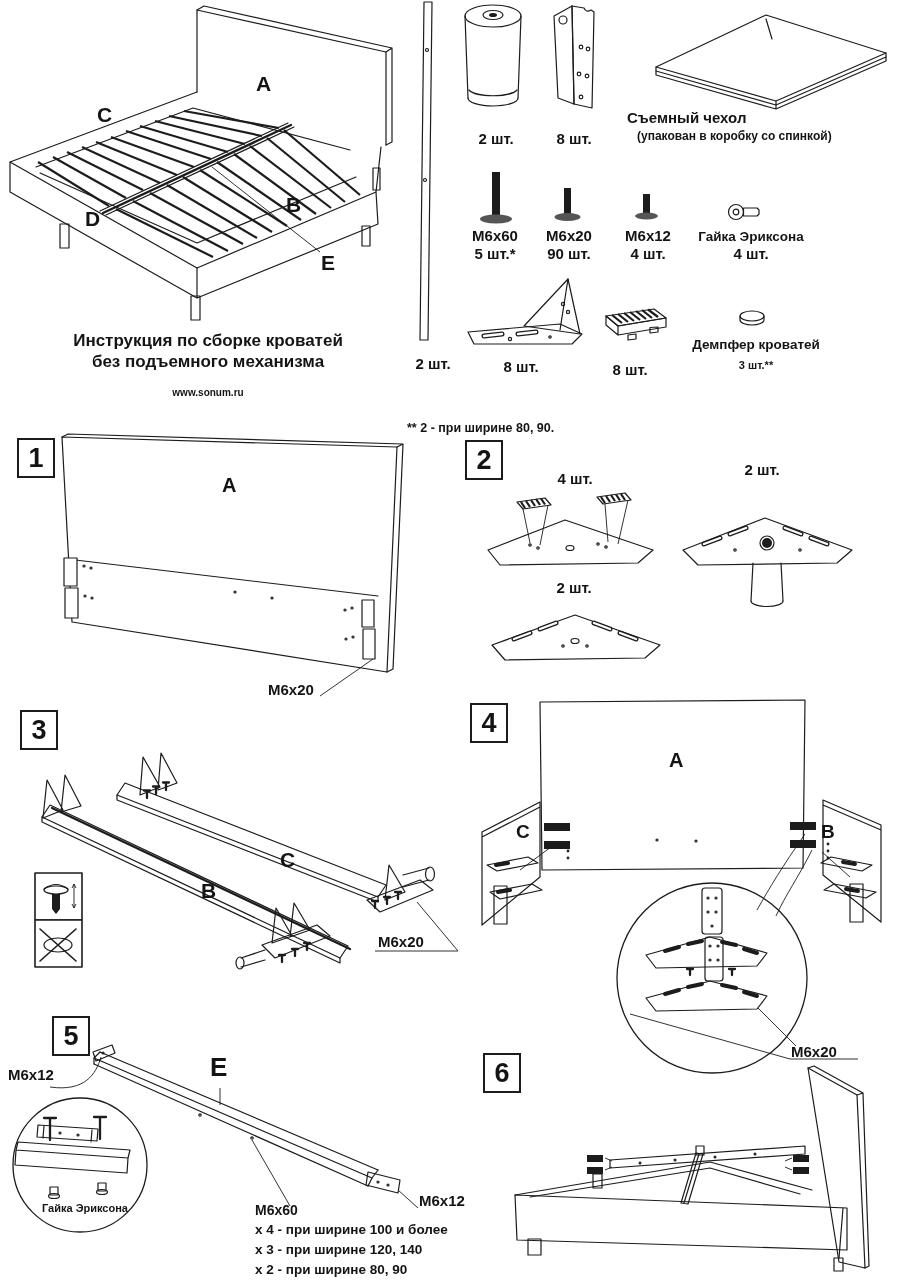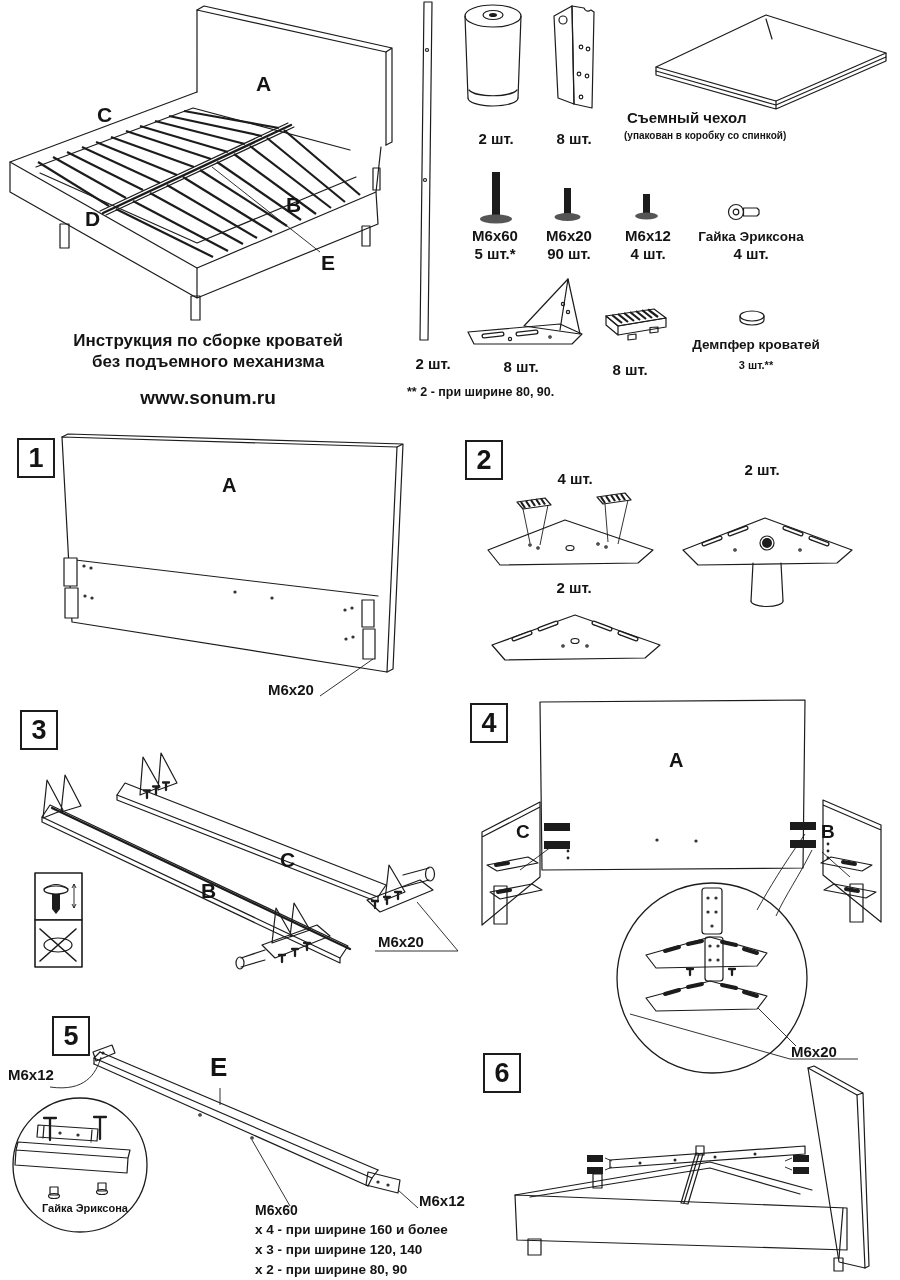--- a/index.html
+++ b/index.html
@@ -80,21 +80,21 @@
     </svg>
   </div>
   <div class="lbl" style="left:256px;top:72px;font-size:21px">A</div>
   <div class="lbl" style="left:97px;top:103px;font-size:21px">C</div>
   <div class="lbl" style="left:85px;top:207px;font-size:21px">D</div>
   <div class="lbl" style="left:286px;top:193px;font-size:21px">B</div>
   <div class="lbl" style="left:321px;top:251px;font-size:21px">E</div>
 
   <div class="lbl ctr" style="left:28px;top:352px;width:360px;font-size:17px">без подъемного механизма</div>
   <div class="lbl ctr" style="left:28px;top:331px;width:360px;font-size:17px">Инструкция по сборке кроватей</div>
-  <div class="lbl ctr" style="left:28px;top:387px;width:360px;font-size:19px">www.sonum.ru</div>
+  <div class="lbl ctr" style="left:28px;top:387px;width:360px;font-size:10px">www.sonum.ru</div>
 
   <div class="abs" style="left:417px;top:0">
     <svg width="24" height="345" viewBox="0 0 24 345">
       <path class="st" d="M7,2 L15,2 L11,340 L3,340 Z"></path>
       <circle class="st" cx="10" cy="50" r="1.5"></circle>
         <circle class="st" cx="8" cy="180" r="1.5"></circle>
     </svg>
   </div>
   <div class="lbl ctr" style="left:405px;top:356px;width:56px;font-size:15px">2 шт.</div>
 
@@ -127,21 +127,21 @@
 
   <div class="abs" style="left:648px;top:5px">
     <svg width="250" height="110" viewBox="0 0 250 110">
       <path class="st" d="M8,62 L118,10 L238,48 L128,96 Z"></path>
       <path class="st" d="M8,62 L8,70 L128,104 M238,48 L238,56 L128,104 M128,96 L128,104"></path>
       <path class="st" d="M8,66 L128,100 M238,52 L128,100"></path>
       <path class="st" d="M118,14 L124,34"></path>
     </svg>
   </div>
   <div class="lbl" style="left:627px;top:110px;font-size:15px">Съемный чехол</div>
-  <div class="lbl" style="left:624px;top:130px;font-size:10px">(упакован в коробку со спинкой)</div>
+  <div class="lbl" style="left:637px;top:130px;font-size:12px">(упакован в коробку со спинкой)</div>
 
   <div class="abs" style="left:478px;top:170px">
     <svg width="40" height="58" viewBox="0 0 40 58">
       <rect class="fl" x="14" y="2" width="8" height="45"></rect>
       <ellipse class="gr" cx="18" cy="49" rx="16" ry="4.5"></ellipse>
     </svg>
   </div>
   <div class="lbl ctr" style="left:463px;top:228px;width:64px;font-size:15px">M6x60</div>
   <div class="lbl ctr" style="left:463px;top:246px;width:64px;font-size:15px">5 шт.*</div>
 
@@ -210,21 +210,21 @@
 
   <div class="abs" style="left:738px;top:309px">
     <svg width="30" height="18" viewBox="0 0 30 18">
       <ellipse class="st" cx="14" cy="7" rx="12" ry="5"></ellipse>
       <path class="st" d="M2,7 L2,11 A12,5 0 0 0 26,11 L26,7"></path>
     </svg>
   </div>
   <div class="lbl ctr" style="left:684px;top:337px;width:144px;font-size:13.5px">Демпфер кроватей</div>
   <div class="lbl ctr" style="left:684px;top:359px;width:144px;font-size:11px">3 шт.**</div>
 
-  <div class="lbl" style="left:407px;top:385px;font-size:12.5px">** 2 - при ширине 80, 90.</div>
+  <div class="lbl" style="left:407px;top:421px;font-size:12.5px">** 2 - при ширине 80, 90.</div>
 
   <div class="stepbox" style="left:17px;top:438px">1</div>
   <div class="abs" style="left:60px;top:432px">
     <svg width="345" height="268" viewBox="0 0 345 268">
       <path class="st" d="M2,5 L337,15 L327,240 L12,190 Z"></path>
       <path class="st" d="M2,5 L8,2 L343,12 L337,15 M343,12 L333,237 L327,240"></path>
       <path class="st" d="M7,127 L318,164"></path>
       <rect class="stw" x="4" y="126" width="13" height="28"></rect>
       <rect class="stw" x="5" y="156" width="13" height="30"></rect>
       <circle class="st" cx="24" cy="134" r="1"></circle>
@@ -442,21 +442,21 @@
       <ellipse class="st" cx="54" cy="184" rx="5.5" ry="2.5"></ellipse>
       <path class="st" d="M98,171 L106,171 L106,179 L98,179 Z"></path>
       <ellipse class="st" cx="102" cy="180" rx="5.5" ry="2.5"></ellipse>
     </svg>
   </div>
   <div class="lbl" style="left:210px;top:1053px;font-size:26px">E</div>
   <div class="lbl" style="left:8px;top:1067px;font-size:15px">M6x12</div>
   <div class="lbl" style="left:419px;top:1193px;font-size:15px">M6x12</div>
   <div class="lbl" style="left:42px;top:1202px;font-size:11px">Гайка Эриксона</div>
   <div class="lbl" style="left:255px;top:1203px;font-size:14px">M6x60</div>
-  <div class="lbl" style="left:255px;top:1222px;font-size:13.5px">x 4 - при ширине 160 и более</div>
+  <div class="lbl" style="left:255px;top:1222px;font-size:13.5px">x 4 - при ширине 100 и более</div>
   <div class="lbl" style="left:255px;top:1242px;font-size:13.5px">x 3 - при ширине 120, 140</div>
   <div class="lbl" style="left:255px;top:1262px;font-size:13.5px">x 2 - при ширине 80, 90</div>
 
   <div class="stepbox" style="left:483px;top:1053px">6</div>
   <div class="abs" style="left:460px;top:1042px">
     <svg width="440" height="238" viewBox="0 0 440 238">
 
       <path class="st" d="M348,26 L397,53 L405,226 L379,220 Z"></path>
       <path class="st" d="M397,53 L403,51 L409,224 L405,226 M348,26 L354,24 L403,51"></path>
       <rect class="st" x="374" y="216" width="9" height="13"></rect>

